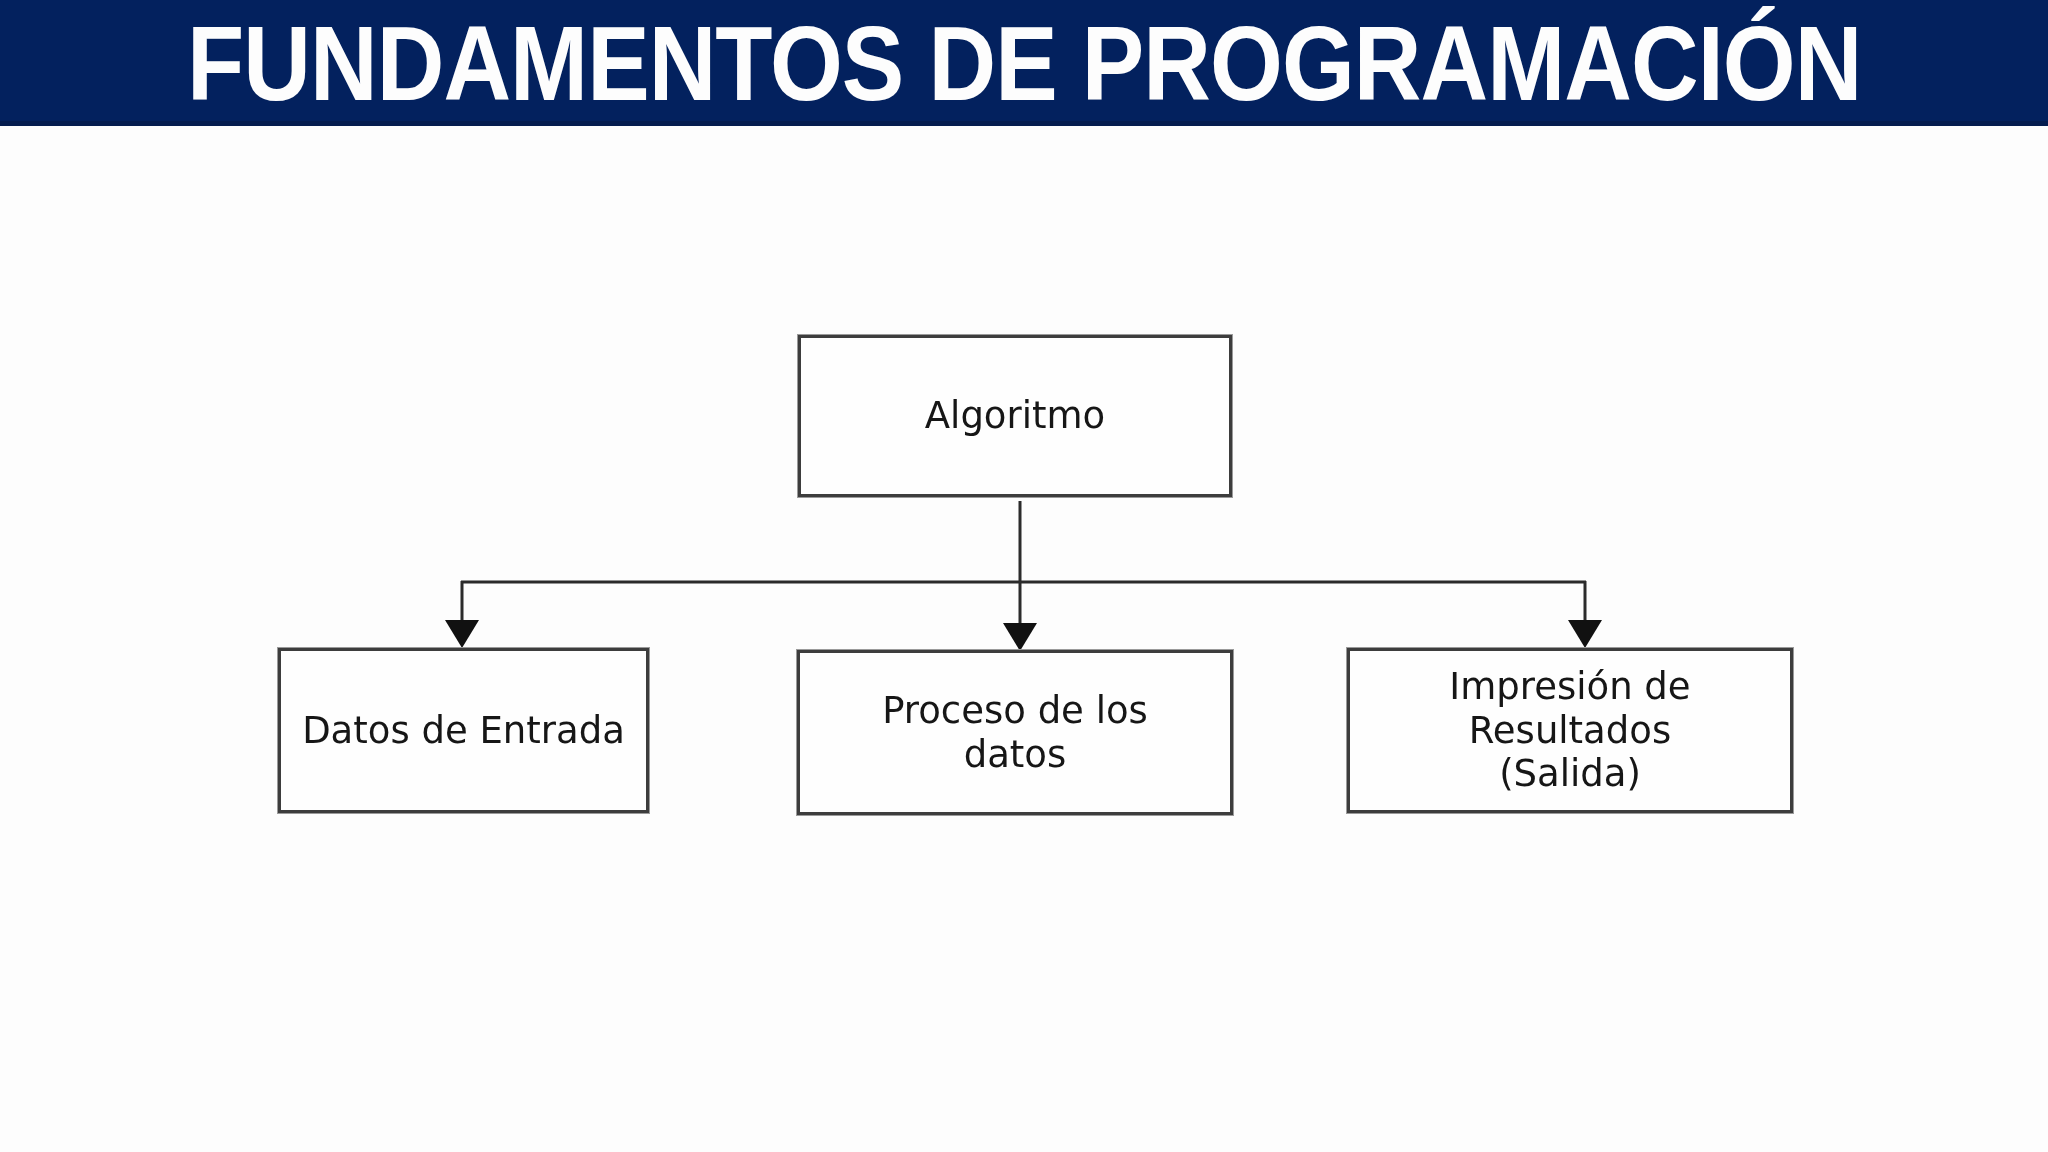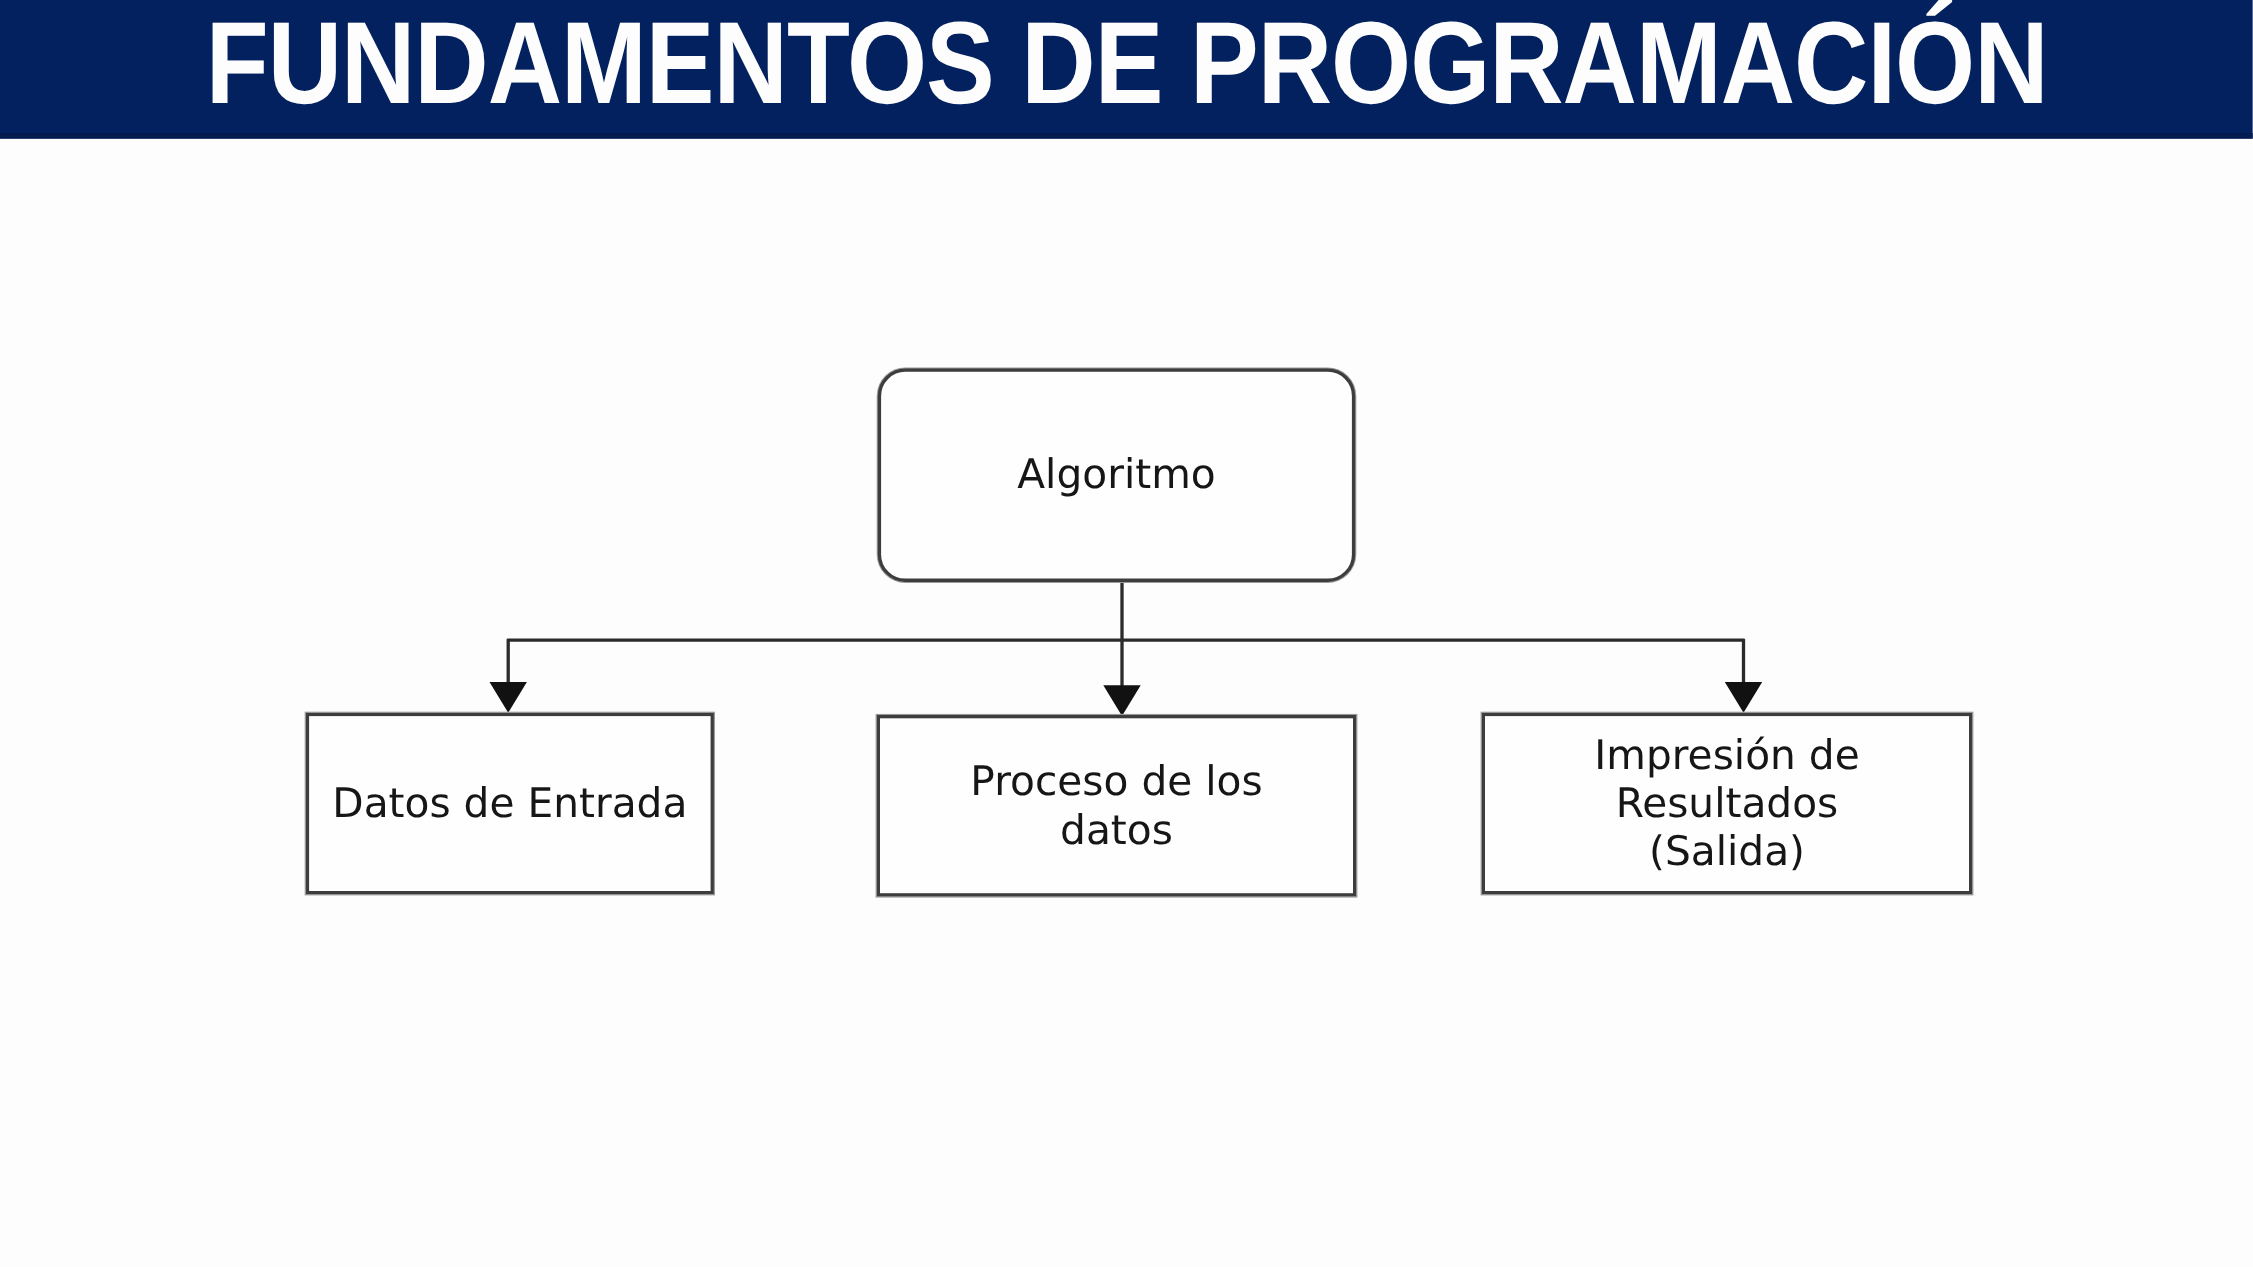--- a/index.html
+++ b/index.html
@@ -19,21 +19,21 @@
   }
   
   .title-bar {
     position: absolute;
     left: 0; top: 0;
     width: 2048px;
     height: 121px;
     background: #03215e;
     border-bottom: 5px solid #041c4f;
     display: flex;
-    align-items: center;
+    align-items: flex-end;
     justify-content: center;
   }
   .title-bar .title-text {
     display: inline-block;
     color: #fdfdfd;
     font-family: "Liberation Sans", sans-serif;
     font-weight: bold;
     font-size: 104px;
     line-height: 1;
     white-space: nowrap;
@@ -63,21 +63,21 @@
     display: flex;
     align-items: center;
     justify-content: center;
     text-align: center;
     color: #161616;
     font-family: "DejaVu Sans", sans-serif;
     font-size: 37px;
     line-height: 1.18;
     box-sizing: border-box;
   }
-  .node-algoritmo { left: 798px; top: 209px; width: 434px; height: 194px; border-radius: 25px; }
+  .node-algoritmo { left: 798px; top: 209px; width: 434px; height: 162px; }
   .node-entrada   { left: 278px; top: 522px; width: 371px; height: 165px; padding: 0 14px; }
   .node-proceso   { left: 797px; top: 524px; width: 436px; height: 165px; padding: 16px 30px; }
   .node-salida    { left: 1347px; top: 522px; width: 446px; height: 165px; padding: 4px 55px; }
 </style>
 </head>
 <body>
 
 <div class="slide">
 
   <div class="title-bar">

